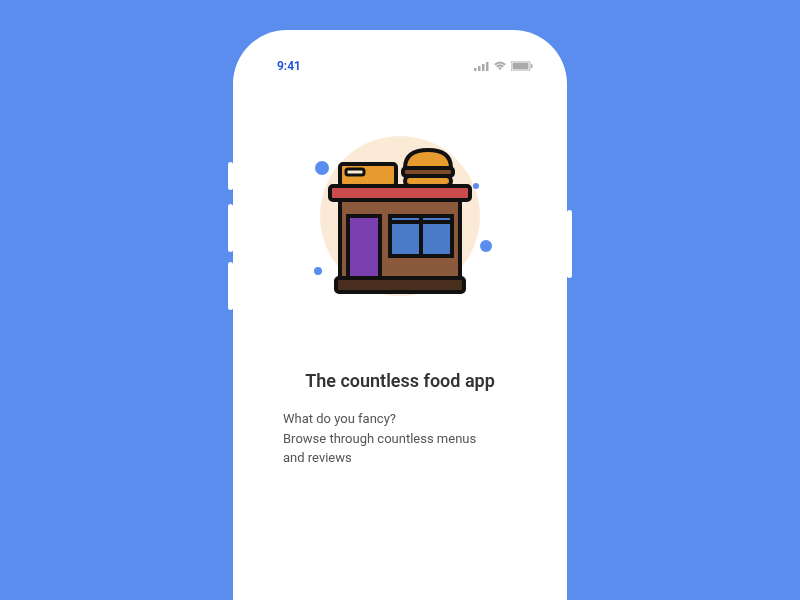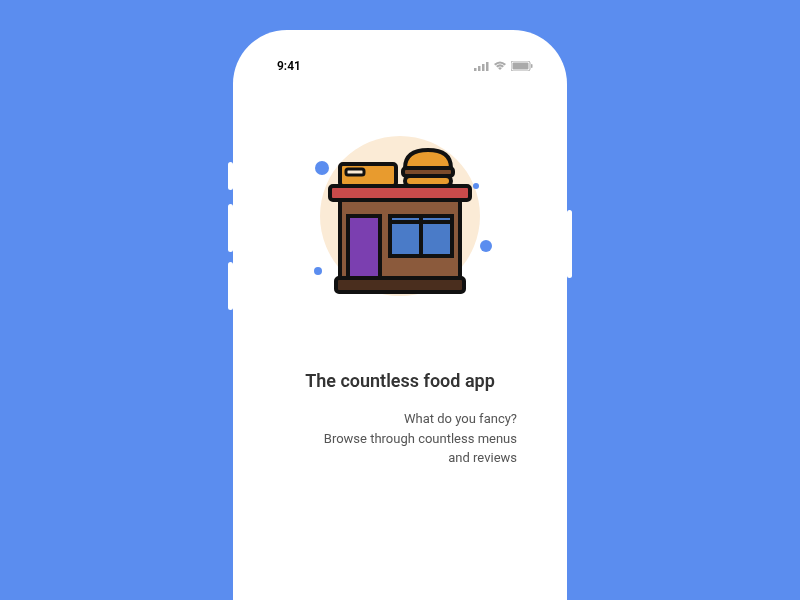--- a/index.html
+++ b/index.html
@@ -53,39 +53,39 @@
       overflow: hidden;
       padding: 14px 18px 0;
     }
     .status-bar {
       display: flex;
       justify-content: space-between;
       align-items: center;
       height: 20px;
       font-size: 12px;
       font-weight: 600;
-      color: #000000;
+      color: #1d4ed8;
     }
     .status-time { padding-left: 14px; }
     .status-icons { display: flex; gap: 4px; align-items: center; padding-right: 4px; }
     .illustration-wrap {
       display: flex;
       justify-content: center;
       margin-top: 40px;
       position: relative;
     }
     .title {
       text-align: center;
       font-size: 18px;
       font-weight: 600;
       color: #333;
       margin-top: 54px;
     }
     .subtitle {
-      text-align: right;
+      text-align: left;
       font-size: 13px;
       color: #555;
       margin-top: 18px;
       line-height: 1.5;
       padding: 0 20px;
       white-space: pre-line;
     }
   </style>
 </head>
 <body>

